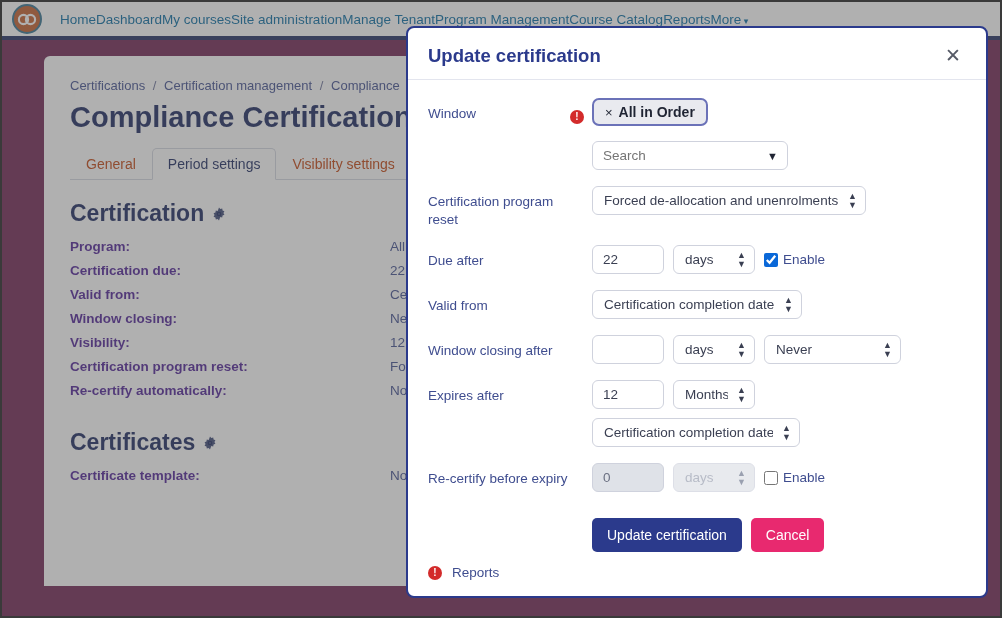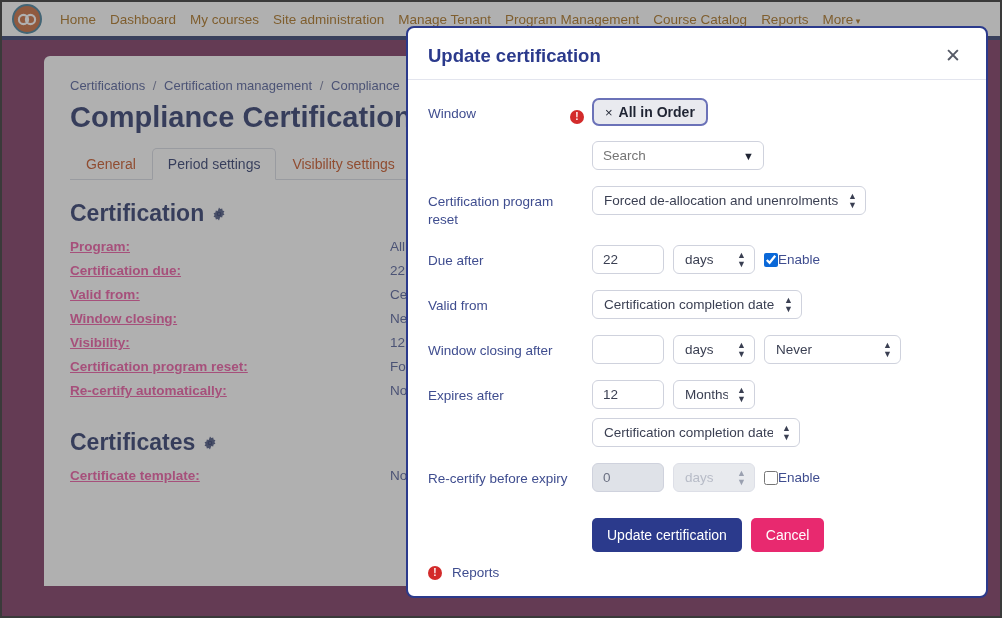--- a/index.html
+++ b/index.html
@@ -43,23 +43,22 @@
     display: flex;
     align-items: center;
     justify-content: center;
     margin-right: 18px;
     flex: none;
   }
   .brand-logo svg { display:block; }
   .nav-links {
     display: flex;
     align-items: center;
-    gap: 14px;
     font-size: 13.5px;
-    color: #a16207;
+    color: #0369a1;
     white-space: nowrap;
   }
   .nav-links span { cursor: pointer; }
   .nav-more::after {
     content: " \25BE";
     font-size: 9px;
   }
 
   
   .app-body {
@@ -135,25 +134,24 @@
   }
   .gear svg { display: block; }
 
   .kv-row {
     display: flex;
     font-size: 13.5px;
     margin-bottom: 9px;
     white-space: nowrap;
   }
   .kv-key {
-    color: #ec4899;
+    color: #4c1d95;
     font-weight: bold;
     width: 320px;
     flex: none;
-    text-decoration: underline;
   }
   .kv-val { color: #3f4d8f; }
 
   .section-spacer { height: 22px; }
 
   
   .scrim {
     position: absolute;
     inset: 0;
     background: rgba(90,90,90,0.48);
@@ -261,21 +259,21 @@
     border-radius: 6px;
     background: #fff;
     font-size: 13.5px;
     color: #3a3f52;
     padding: 6px 10px;
     font-family: "Liberation Sans", sans-serif;
     outline: none;
   }
   .txt.num { width: 72px; }
   .txt.search {
-    width: 172px;
+    width: 196px;
     padding-right: 10px;
     color: #8d93a5;
   }
   .txt[disabled] { background: #dfe2e8; color: #6b7082; }
 
   .search-wrap { position: relative; display: inline-block; }
   .search-caret {
     position: absolute;
     right: 10px; top: 50%;
     transform: translateY(-50%);
@@ -305,20 +303,21 @@
     transform: translateY(-50%);
     font-size: 9px;
     color: #3a3f52;
     pointer-events: none;
     line-height: 1;
   }
 
   .chk-wrap {
     display: inline-flex;
     align-items: center;
+    gap: 5px;
     font-size: 13.5px;
     color: #3f4d8f;
   }
   .chk-wrap.dim { color: #3f4d8f; }
   input[type=checkbox] {
     width: 14px; height: 14px;
     accent-color: #0a68d8;
     margin: 0;
     cursor: pointer;
   }

